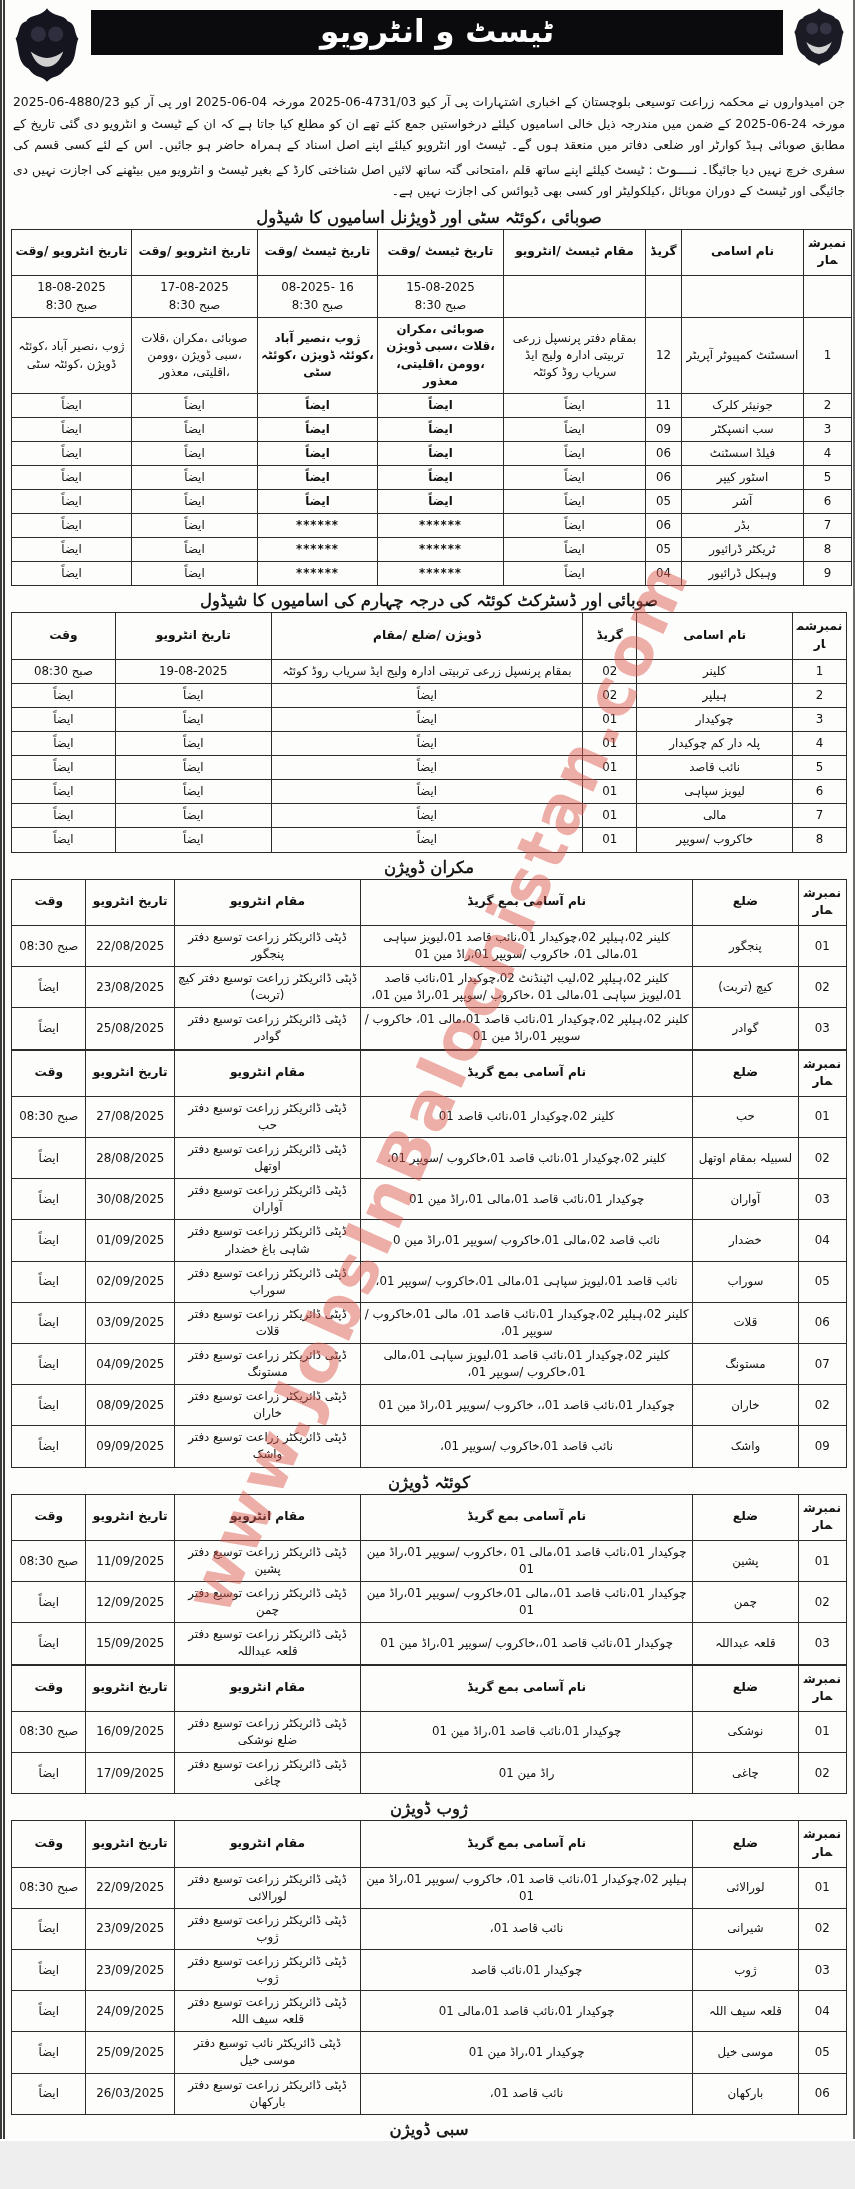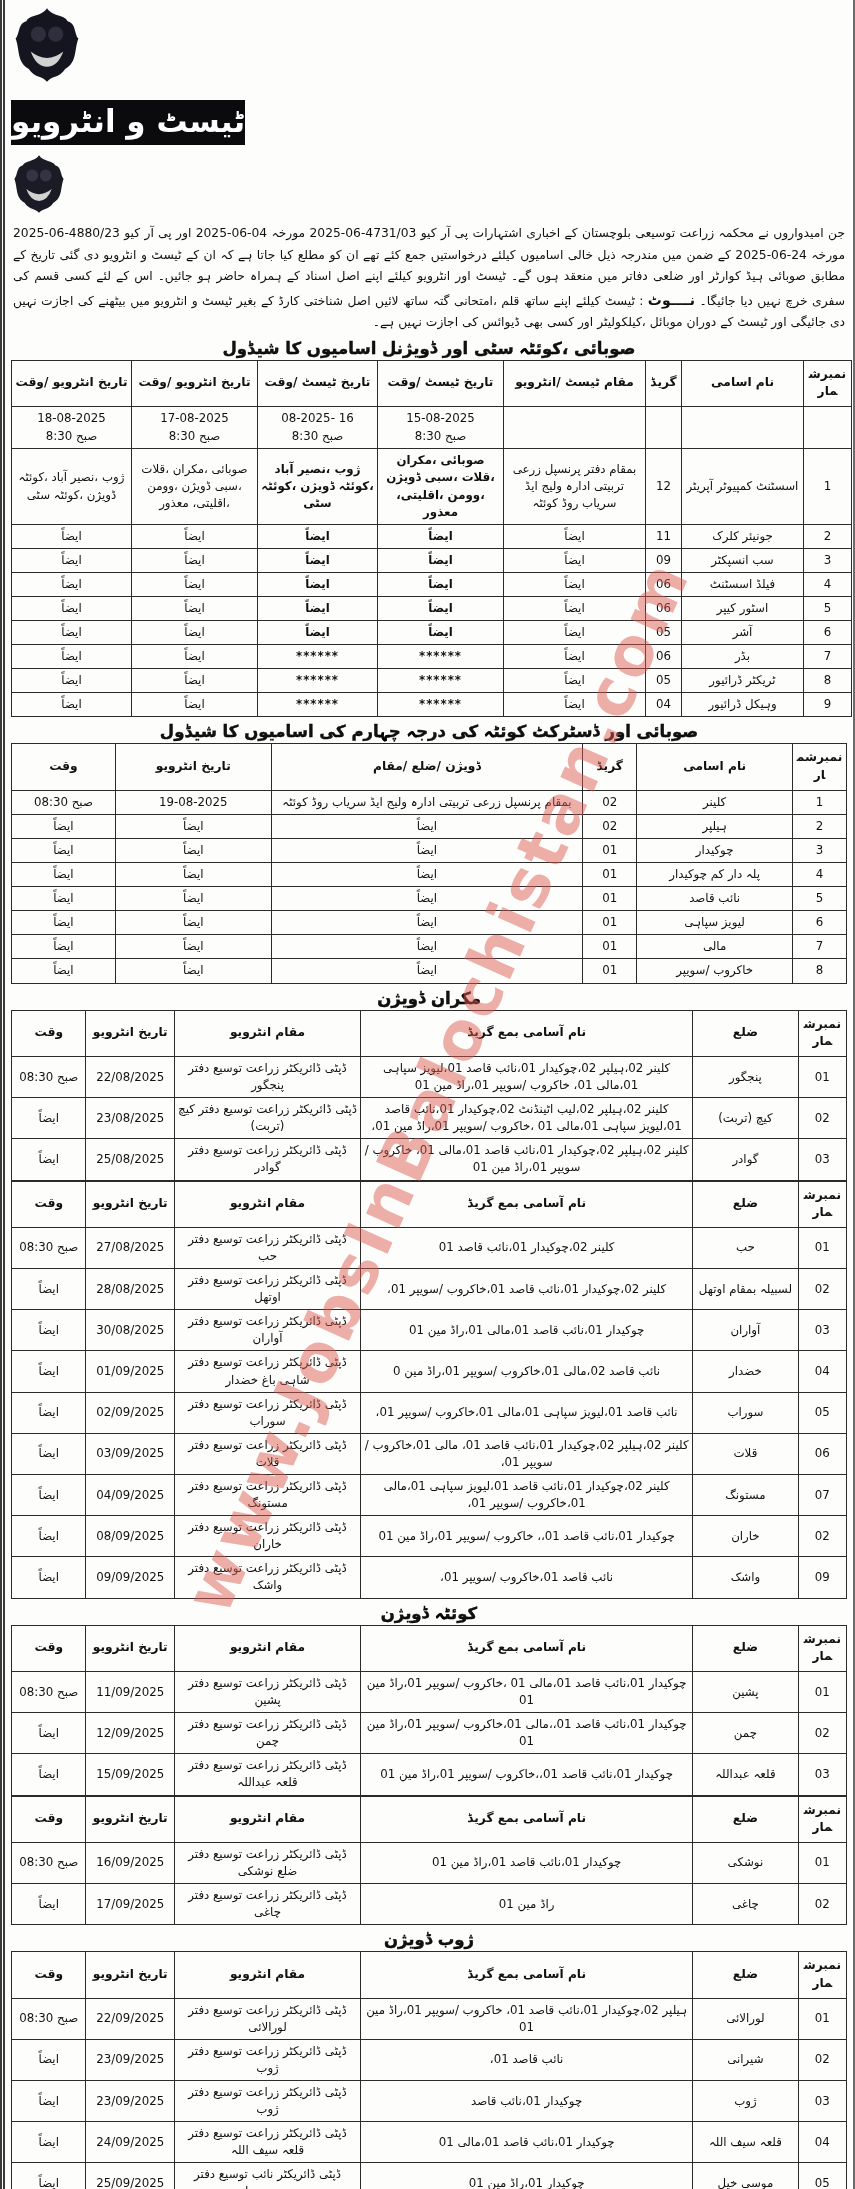--- a/index.html
+++ b/index.html
@@ -1,30 +1,30 @@
 <!DOCTYPE html>
 <html lang="ur"><head>
 <meta charset="utf-8">
 <style>
   html,body{margin:0;padding:0;background:#eeeeee;}
   body{font-family:"DejaVu Sans",sans-serif;color:#111;}
   .viewport{width:855px;margin:0 auto;background:#ffffff;position:relative;overflow:hidden;}
   .page{position:relative;background:#fdfdfc;border-left:5px double #3a3a3a;border-right:2px solid #6b6b6b;
         padding:4px 6px 0 6px;min-height:2120px;}
   
-  .masthead{display:flex;align-items:flex-start;gap:8px;padding:2px 0 0 0;flex-direction:column;}
+  .masthead{display:flex;align-items:flex-start;gap:8px;padding:2px 0 0 0;}
   .emblem{flex:0 0 auto;}
   .title-bar{flex:1;background:#0b0b0d;color:#fff;text-align:center;margin-top:4px;
              padding:3px 0 6px 0;}
   .title-bar .t{font-size:31px;font-weight:bold;letter-spacing:1px;}
   
   .intro{direction:rtl;text-align:justify;font-size:12.3px;line-height:1.75;margin:4px 2px 2px 2px;}
-  .intro .note{font-weight:bold;font-size:14px;}
+  .intro .note{font-weight:normal;font-size:14px;}
   
-  .sec-title{direction:rtl;text-align:center;font-weight:bold;font-size:16.5px;margin:5px 0 2px 0;
+  .sec-title{direction:rtl;text-align:center;font-weight:normal;font-size:16.5px;margin:5px 0 2px 0;
              -webkit-text-stroke:0.4px #000;}
   
   table{width:100%;border-collapse:collapse;direction:rtl;table-layout:fixed;}
   th,td{border:1.4px solid #2b2b2b;text-align:center;vertical-align:middle;
         font-size:11.8px;padding:3px 3px;line-height:1.45;word-wrap:break-word;}
   th{font-weight:bold;font-size:12.2px;padding:5px 2px;}
   .stars{letter-spacing:1px;font-weight:bold;}
   .date-cell div{line-height:1.5;}
   
   .watermark{position:absolute;left:200px;top:1570px;transform:rotate(-66deg);transform-origin:0 50%;

